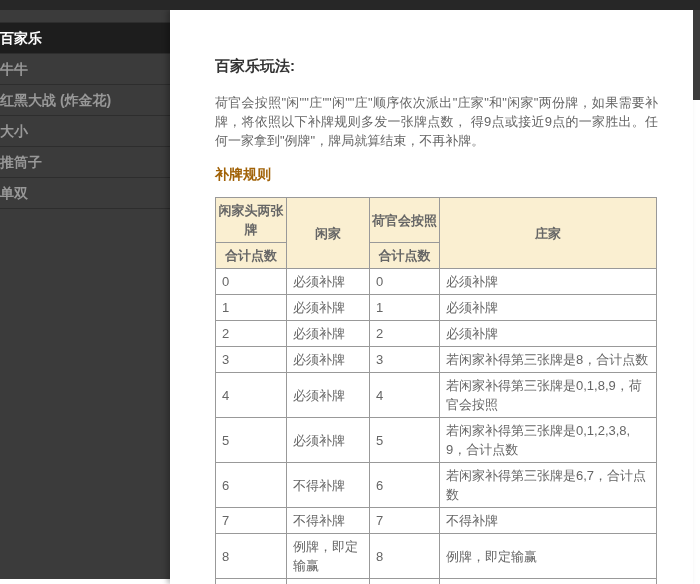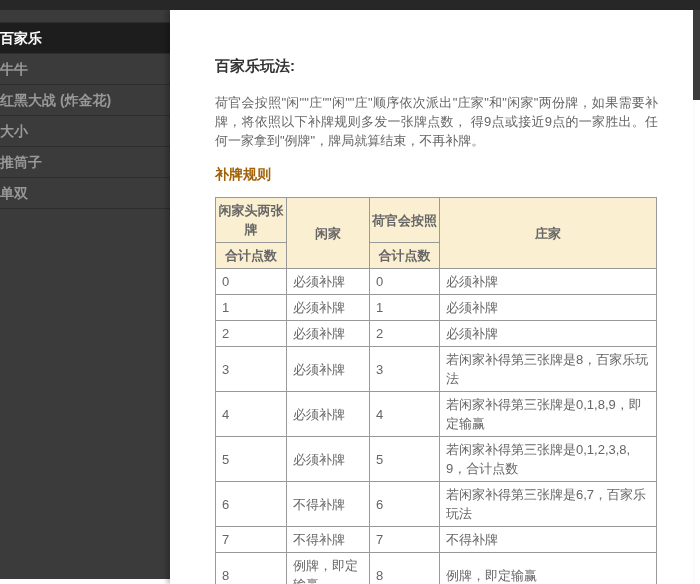--- a/index.html
+++ b/index.html
@@ -155,39 +155,39 @@
         <tr>
           <td>2</td>
           <td>必须补牌</td>
           <td>2</td>
           <td>必须补牌</td>
         </tr>
         <tr>
           <td>3</td>
           <td>必须补牌</td>
           <td>3</td>
-          <td>若闲家补得第三张牌是8，百家乐玩法</td>
+          <td>若闲家补得第三张牌是8，合计点数</td>
         </tr>
         <tr>
           <td>4</td>
           <td>必须补牌</td>
           <td>4</td>
-          <td>若闲家补得第三张牌是0,1,8,9，即定输赢</td>
+          <td>若闲家补得第三张牌是0,1,8,9，荷官会按照</td>
         </tr>
         <tr>
           <td>5</td>
           <td>必须补牌</td>
           <td>5</td>
           <td>若闲家补得第三张牌是0,1,2,3,8,9，合计点数</td>
         </tr>
         <tr>
           <td>6</td>
           <td>不得补牌</td>
           <td>6</td>
-          <td>若闲家补得第三张牌是6,7，百家乐玩法</td>
+          <td>若闲家补得第三张牌是6,7，合计点数</td>
         </tr>
         <tr>
           <td>7</td>
           <td>不得补牌</td>
           <td>7</td>
           <td>不得补牌</td>
         </tr>
         <tr>
           <td>8</td>
           <td>例牌，即定输赢</td>

